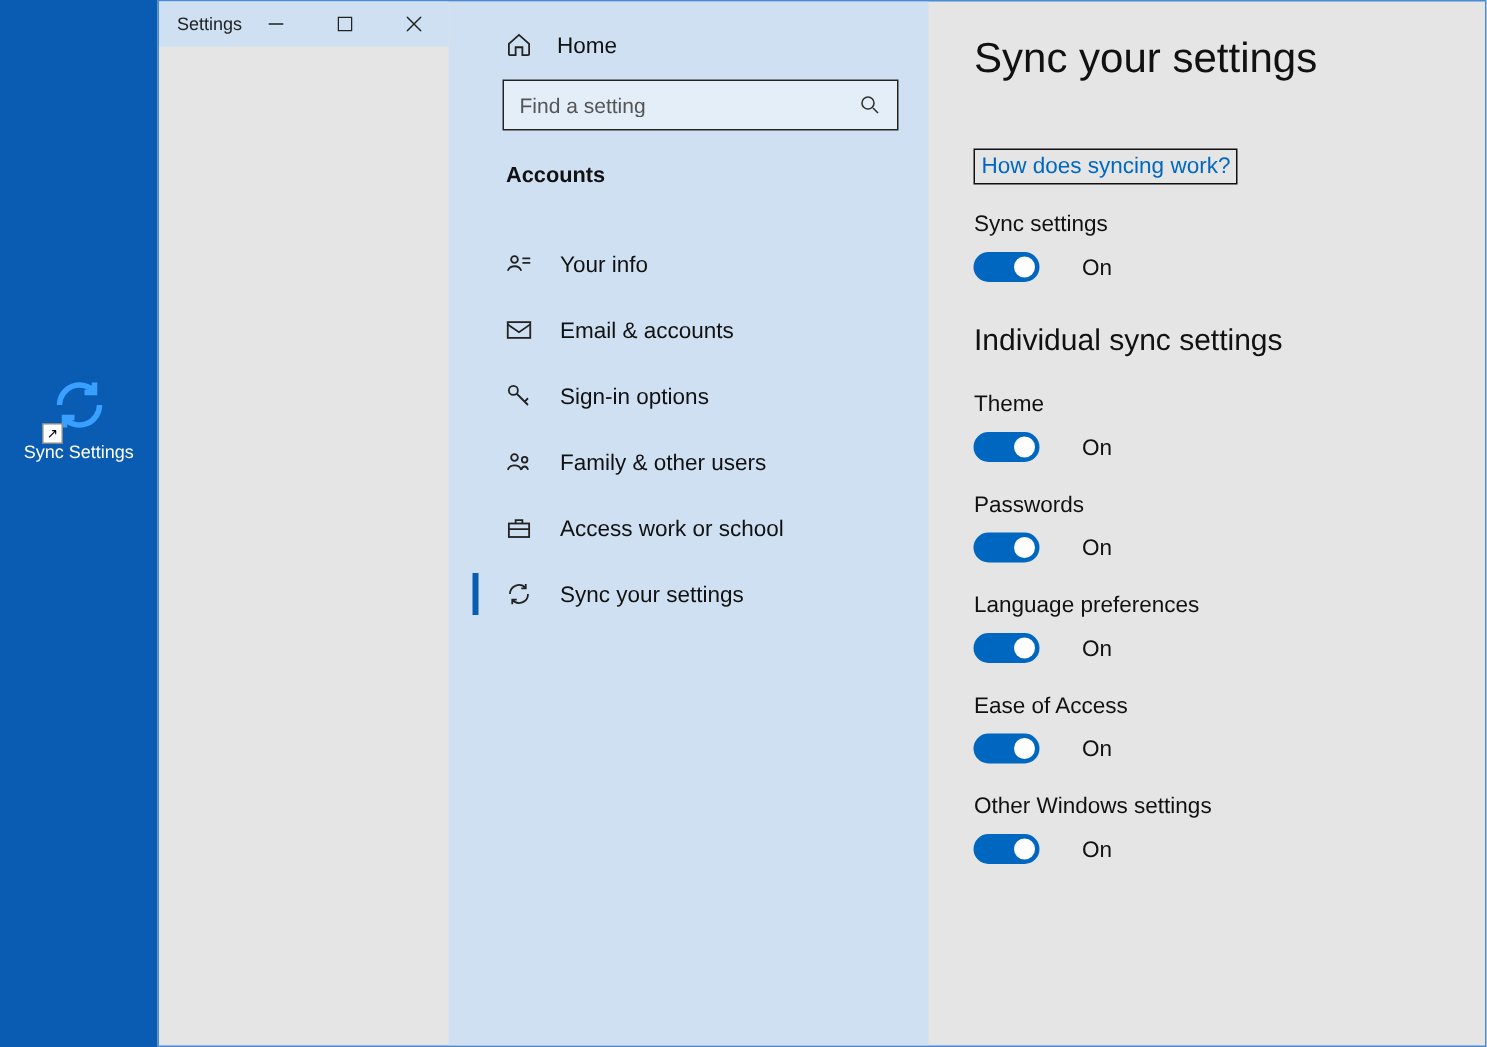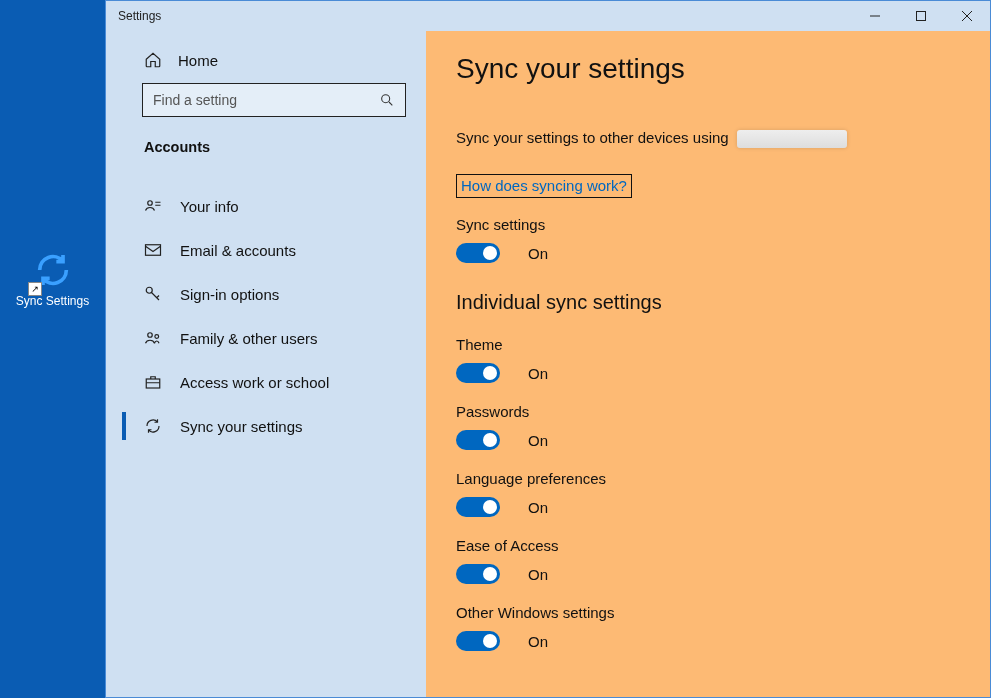--- a/index.html
+++ b/index.html
@@ -6,21 +6,21 @@
   body { width: 991px; height: 698px; overflow: hidden; background: #fff; }
 
   .desktop { display: flex; width: 991px; height: 698px; background: #0a5cb3; position: relative; }
 
   .taskbar { width: 105px; height: 100%; background: #0a5cb3; position: relative; flex: 0 0 105px; }
   .desktop-icon { position: absolute; top: 250px; left: 0; right: 0; text-align: center; color: #fff; }
   .desktop-icon svg { display: block; margin: 0 auto 4px; }
   .desktop-icon .shortcut-arrow { position: absolute; left: 28px; top: 32px; width: 14px; height: 14px; background: #fff; border: 1px solid #888; font-size: 9px; line-height: 12px; color: #000; }
   .desktop-icon .label { font-size: 12px; }
 
-  .window { flex: 1; background: #fdba74; display: flex; flex-direction: column; border: 1px solid #4a8bd6; position: relative; justify-content: space-between; }
+  .window { flex: 1; background: #e5e5e5; display: flex; flex-direction: row; border: 1px solid #4a8bd6; position: relative; justify-content: space-between; }
   .titlebar { height: 30px; display: flex; align-items: center; padding-left: 12px; font-size: 12px; color: #222; background: #cfe0f2; }
   .titlebar .title { flex: 1; }
   .win-controls { display: flex; height: 100%; }
   .win-btn { width: 46px; height: 30px; display: flex; align-items: center; justify-content: center; font-size: 10px; cursor: default; }
 
   .body { flex: 1; display: flex; overflow: hidden; }
   .sidebar { width: 320px; background: #cfe0f2; padding: 14px 20px 0 36px; }
   .home-row { display: flex; align-items: center; gap: 16px; font-size: 15px; color: #111; padding: 6px 0 14px 2px; cursor: default; }
   .search { display: flex; align-items: center; border: 1px solid #222; background: #e4eef8; height: 34px; padding: 0 10px; margin-bottom: 22px; }
   .search input { flex: 1; background: transparent; border: 0; outline: 0; font-size: 14px; color: #555; }
@@ -158,21 +158,20 @@
               <svg width="18" height="18" viewBox="0 0 24 24" fill="none" stroke="#222" stroke-width="1.6">
                 <path d="M4 12a8 8 0 0 1 14-5.3M20 12a8 8 0 0 1-14 5.3M18 3v4h-4M6 21v-4h4"></path>
               </svg>
             </span>
           <span>Sync your settings</span>
         </div>
       </div>
 
       <div class="content">
         <h1 class="page-title">Sync your settings</h1>
-        <p class="desc"><span>Sync your settings to other devices using</span> <span class="redacted"></span></p>
         <div class="link-box">
           <a href="#">How does syncing work?</a>
         </div>
 
         <div class="group">
           <div class="setting-label">Sync settings</div>
           <div class="toggle-row">
             <div class="toggle"></div>
             <span class="toggle-state">On</span>
           </div>

